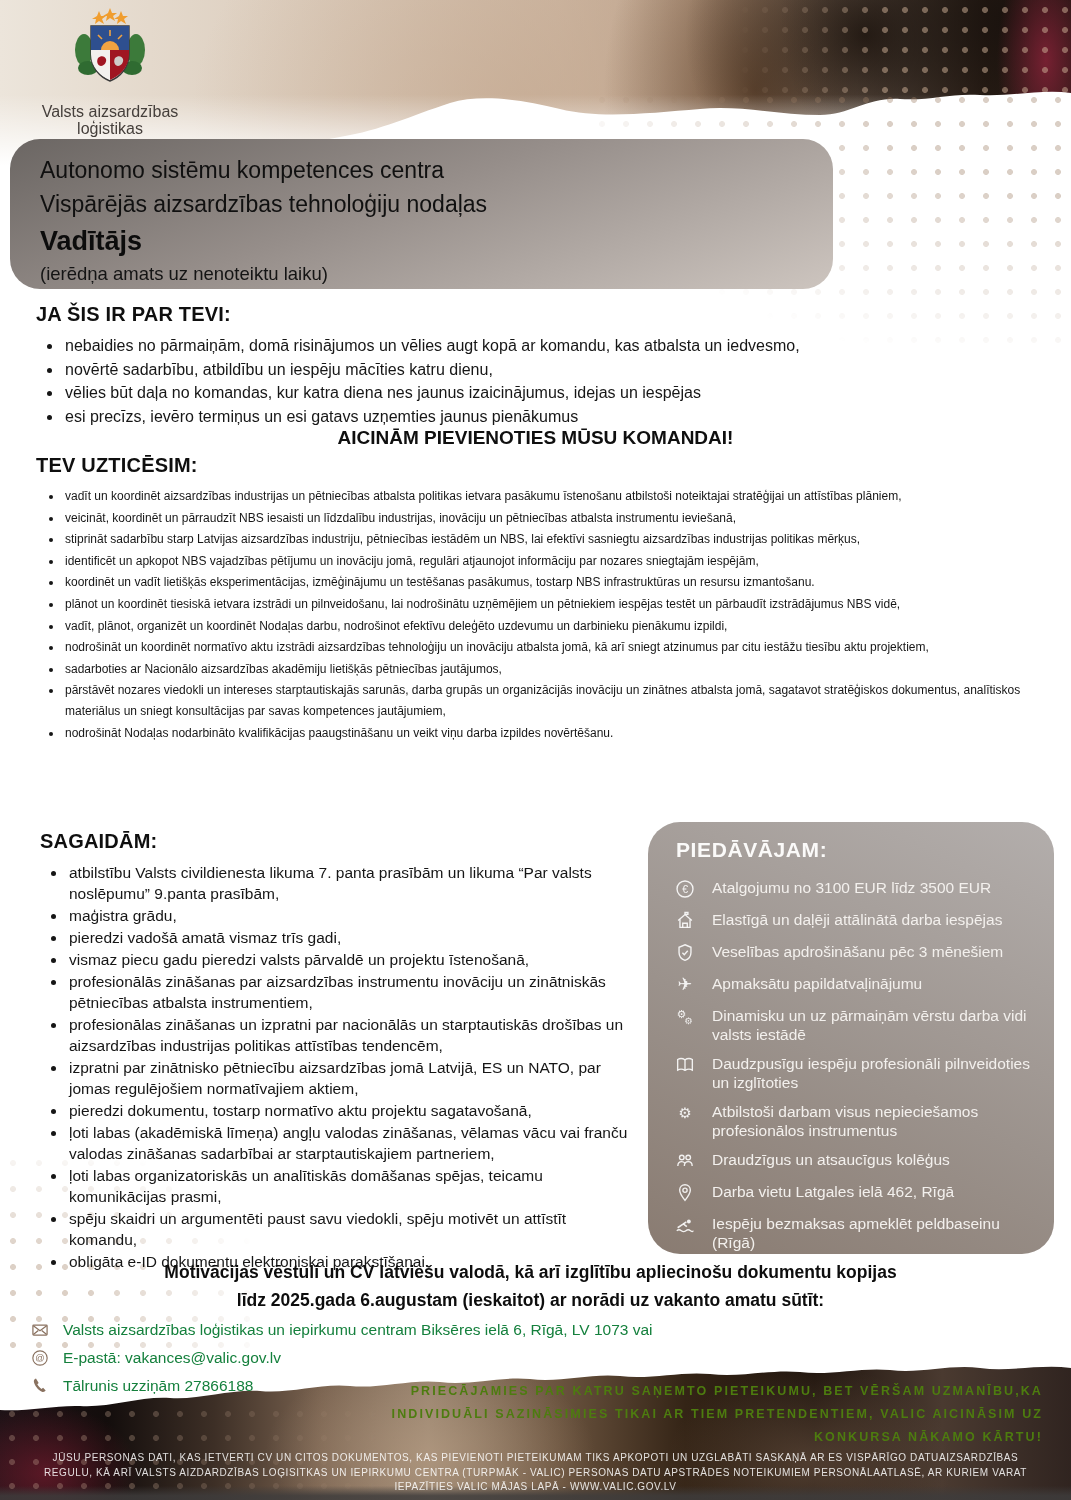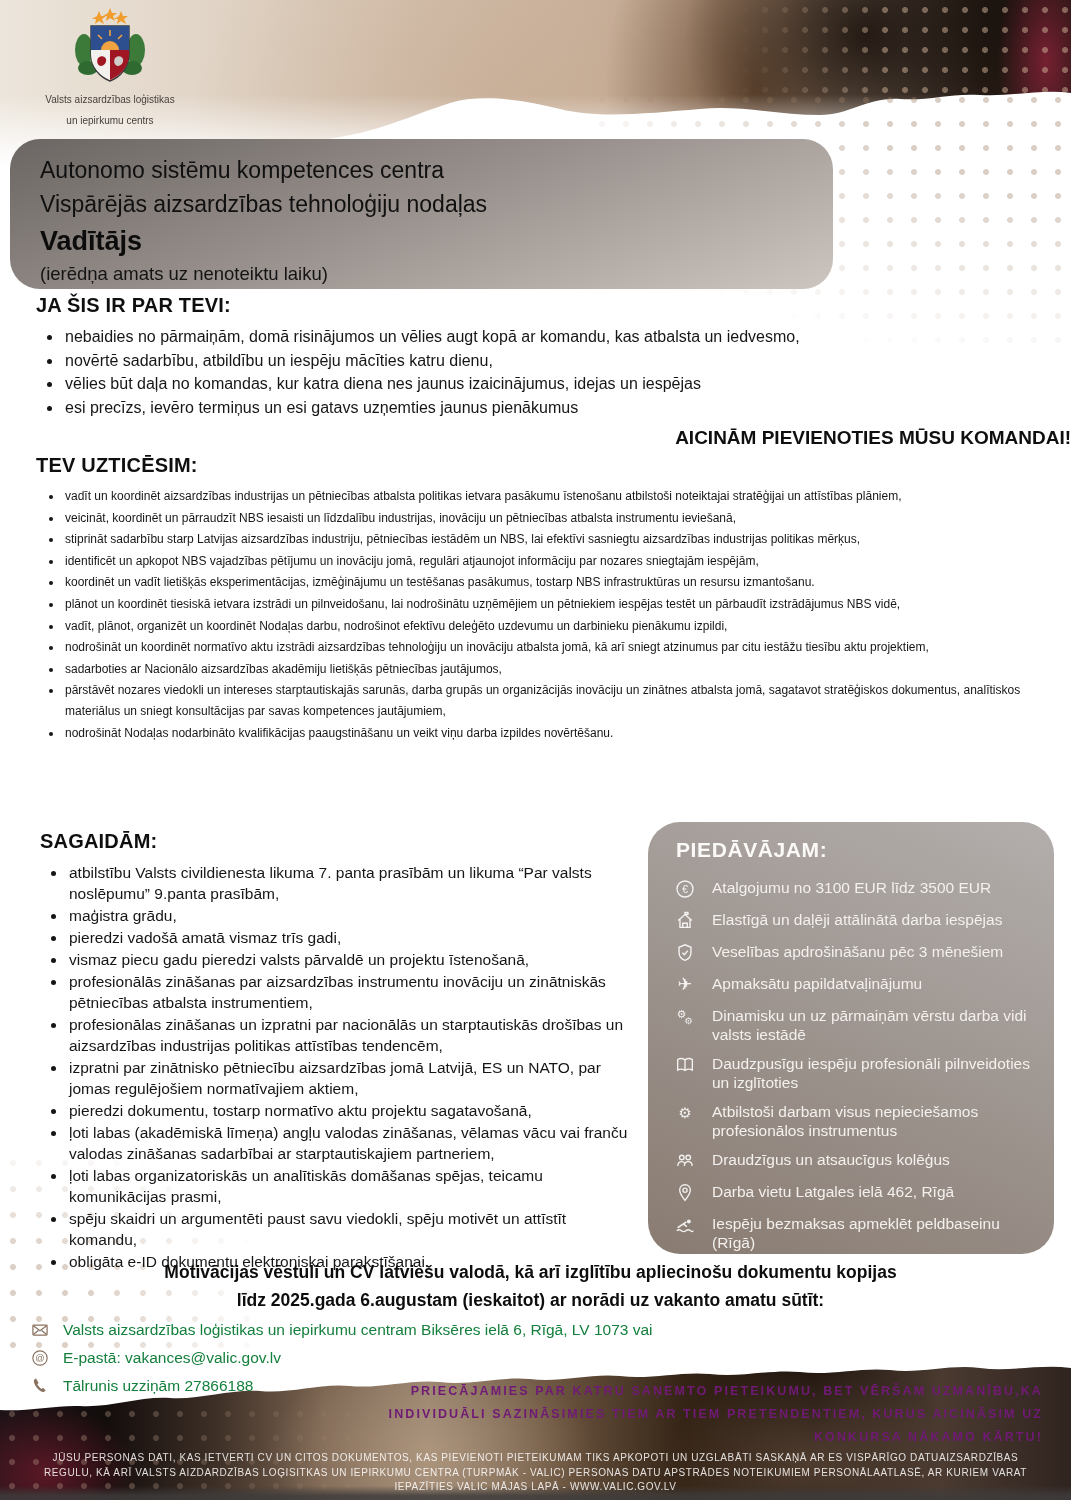--- a/index.html
+++ b/index.html
@@ -42,38 +42,38 @@
     -webkit-mask-image:radial-gradient(ellipse at 0% 60%, #000 25%, transparent 78%);
     mask-image:radial-gradient(ellipse at 0% 60%, #000 25%, transparent 78%);}
   .dots-bottom{left:0;top:1402px;width:430px;height:98px;z-index:5;--dc:rgba(196,166,144,.32);
     background-size:24px 24px;
     -webkit-mask-image:linear-gradient(90deg,#000 30%,transparent 92%);
     mask-image:linear-gradient(90deg,#000 30%,transparent 92%);}
 
   
   .logo-block{position:absolute;left:16px;top:6px;width:188px;text-align:center;z-index:3;}
   .logo-block svg{display:block;margin:0 auto;}
-  .org-caption{font-size:10px;line-height:16.5px;color:#453f3b;margin-top:4px;}
+  .org-caption{font-size:16px;line-height:16.5px;color:#453f3b;margin-top:16px;}
 
   
   .title-box{position:absolute;left:10px;top:139px;width:823px;height:150px;z-index:4;
     border-radius:30px;box-sizing:border-box;padding:14px 30px 16px 30px;
     background:linear-gradient(160deg,#6b6663 0%,#968e8a 45%,#cdc5bf 100%);}
   .title-line{font-size:23px;line-height:34px;color:#101010;}
   .title-main{font-size:27px;line-height:40px;font-weight:bold;color:#0c0c0c;}
   .title-note{font-size:18.5px;line-height:26px;color:#141414;}
 
   
   .sec{position:absolute;z-index:5;}
   h2.h{margin:0 0 9px 0;font-size:20px;font-weight:bold;color:#0f0f0f;letter-spacing:.2px;}
   ul.b{margin:0;padding:0 0 0 27px;}
   ul.b li{margin:0 0 1px 0;padding-left:2px;}
-  .about{left:36px;top:294px;width:1005px;}
+  .about{left:36px;top:303px;width:1005px;}
   .about ul.b{font-size:16px;line-height:22.5px;}
-  .invite{left:0;top:427px;width:1071px;text-align:right;font-size:19px;font-weight:bold;color:#0f0f0f;}
+  .invite{left:0;top:427px;width:1071px;text-align:center;font-size:19px;font-weight:bold;color:#0f0f0f;}
   .duties{left:36px;top:454px;width:1014px;}
   .duties ul.b{font-size:12px;line-height:20.6px;}
   .expect{left:40px;top:830px;width:592px;}
   .expect ul.b{font-size:15.5px;line-height:21px;}
 
   
   .offer-box{position:absolute;left:648px;top:822px;width:406px;height:432px;z-index:5;
     border-radius:32px;box-sizing:border-box;padding:16px 24px 18px 26px;
     background:linear-gradient(205deg,#b3aeac 0%,#9b928c 55%,#897b71 100%);}
   .offer-title{font-size:21px;font-weight:bold;color:#fbfaf9;letter-spacing:.6px;margin:0 0 16px 2px;}
@@ -86,21 +86,21 @@
   .apply{left:0;top:1258px;width:1061px;text-align:center;font-size:17.5px;font-weight:bold;
     line-height:28px;color:#0d0d0d;}
   .contacts{left:30px;top:1320px;width:700px;z-index:7;}
   .contact-row{display:flex;align-items:center;gap:13px;margin-bottom:8px;}
   .cicon{flex:0 0 20px;width:20px;height:20px;color:#8a7260;}
   .cicon svg{width:20px;height:20px;display:block;}
   .contact-row .txt{font-size:15.5px;color:#15803d;}
 
   
   .footer-notice{position:absolute;right:28px;top:1380px;width:760px;z-index:6;text-align:right;
-    font-size:12.5px;font-weight:bold;letter-spacing:2.1px;line-height:23px;color:#701a75;}
+    font-size:12.5px;font-weight:bold;letter-spacing:2.1px;line-height:23px;color:#4d7c0f;}
   .footer-disclaimer{position:absolute;left:35px;top:1451px;width:1001px;z-index:6;text-align:center;
     font-size:10px;letter-spacing:.6px;line-height:14.5px;color:rgba(255,255,255,.85);}
 </style>
 </head>
 <body>
 
 <div class="page">
 
   <div class="photo-top"></div>
   <div class="dots dots-tr-dark"></div>
@@ -345,20 +345,20 @@
         C770,11 740,20 710,16 C680,13 650,22 620,18 C590,15 560,25 530,21 C500,18 470,28 440,24
         C410,21 380,31 350,28 C320,25 290,36 260,33 C230,31 200,42 170,40 C140,38 110,50 80,48
         C55,47 25,54 0,52 Z"></path>
     </svg>
   </div>
   <div class="dots dots-bottom"></div>
 
   <div class="footer-notice">
 
   <div>PRIECĀJAMIES PAR KATRU SAŅEMTO PIETEIKUMU, BET VĒRŠAM UZMANĪBU,KA</div>
-      <div>INDIVIDUĀLI SAZINĀSIMIES TIEM AR TIEM PRETENDENTIEM, KURUS AICINĀSIM UZ</div>
+      <div>INDIVIDUĀLI SAZINĀSIMIES TIKAI AR TIEM PRETENDENTIEM, VALIC AICINĀSIM UZ</div>
       <div>KONKURSA NĀKAMO KĀRTU!</div>
     </div>
   <div class="footer-disclaimer">
     
   <span>JŪSU PERSONAS DATI, KAS IETVERTI CV UN CITOS DOKUMENTOS, KAS PIEVIENOTI PIETEIKUMAM TIKS APKOPOTI UN UZGLABĀTI SASKAŅĀ AR ES VISPĀRĪGO DATU</span><span>AIZSARDZĪBAS REGULU, KĀ ARĪ VALSTS AIZDARDZĪBAS LOĢISITKAS UN IEPIRKUMU CENTRA (TURPMĀK - VALIC) PERSONAS DATU APSTRĀDES NOTEIKUMIEM PERSONĀLA</span><span>ATLASĒ, AR KURIEM VARAT IEPAZĪTIES VALIC MĀJAS LAPĀ - WWW.VALIC.GOV.LV</span></div>
 
 </div>
 
 </body></html>

